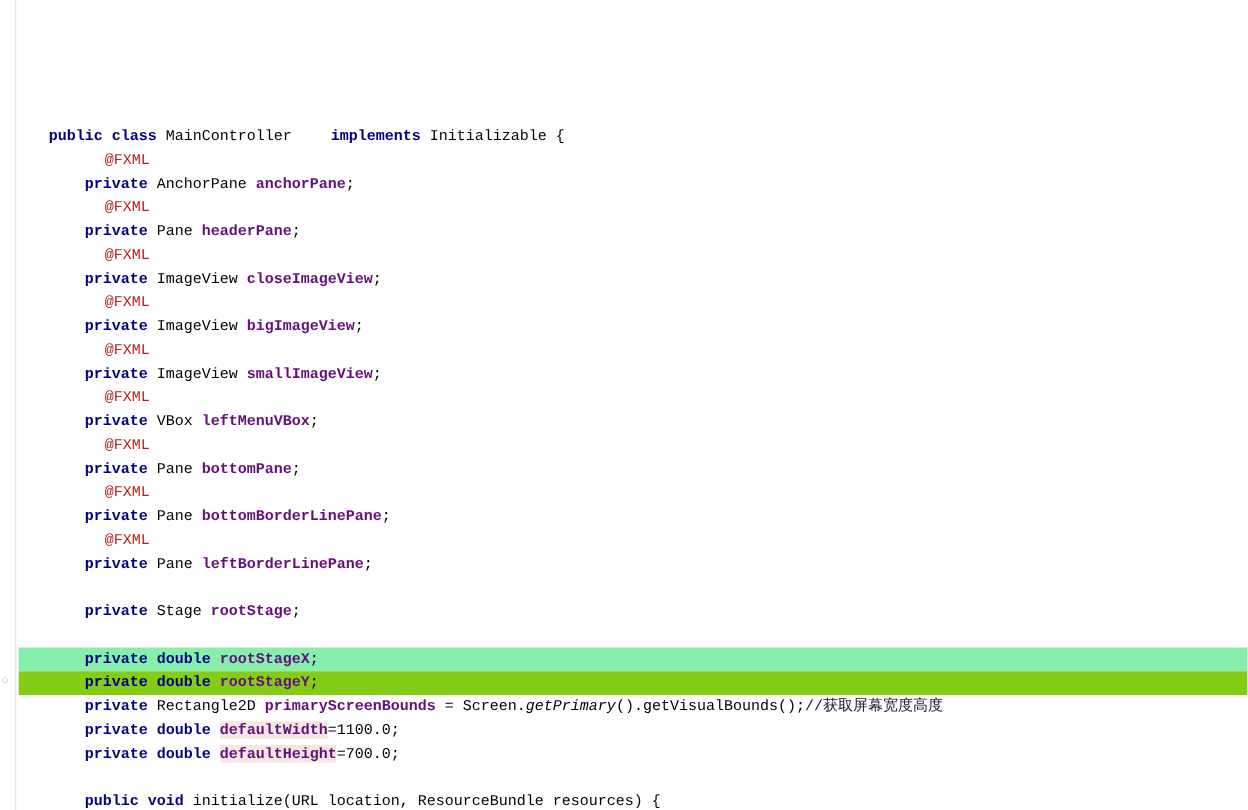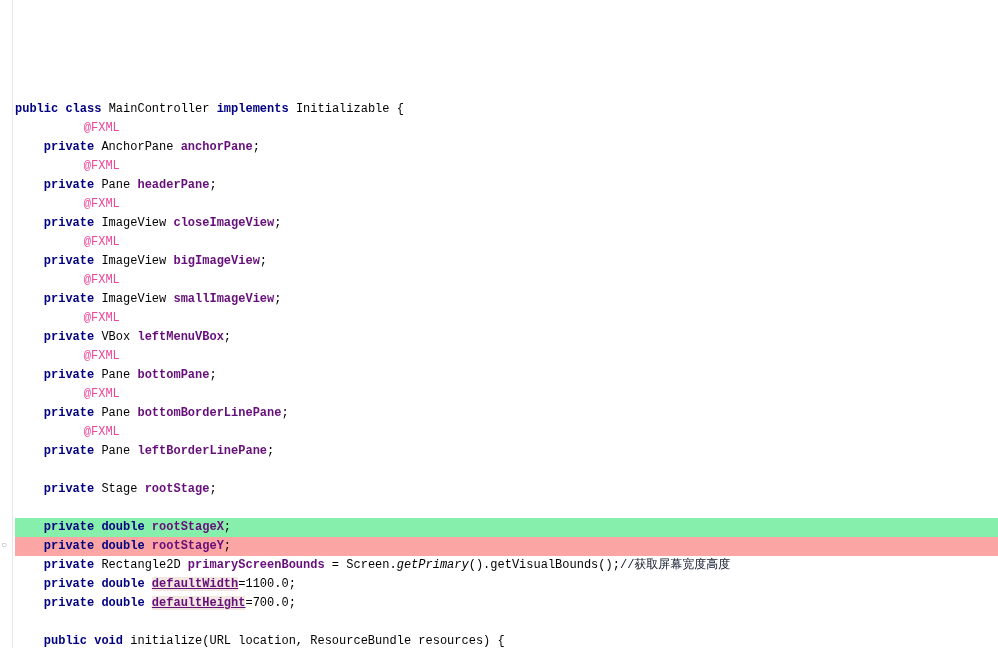--- a/index.html
+++ b/index.html
@@ -8,25 +8,25 @@
       font-size: 12px;
       background: #ffffff;
       color: #000000;
       line-height: 19px;
       padding-left: 15px;
       padding-top: 5px;
       white-space: pre;
     }
     .line { display: block; }
     .hl { background: #86efac; }
-    .hl2 { background: #fca5a5; }
-    .kw { color: #000080; font-weight: bold; }
-    .ann { color: #ec4899; padding-left: 40px; }
+    .hl2 { background: #84cc16; }
+    .kw { color: #000080; font-weight: bold; margin-left: 24px; }
+    .ann { color: #b91c1c; padding-left: 40px; }
     .field { color: #660e7a; font-weight: bold; }
-    .warn { color: #660e7a; font-weight: bold; background: #f2e8e1; text-decoration: underline; }
+    .warn { color: #660e7a; font-weight: bold; background: #f2e8e1; }
     .static { font-style: italic; }
     .cmt { color: #0f172a; }
     .gutter {
       position: fixed;
       left: 0;
       top: 0;
       bottom: 0;
       width: 13px;
       background: #ffffff;
       border-right: 1px solid #e8e8e8;

